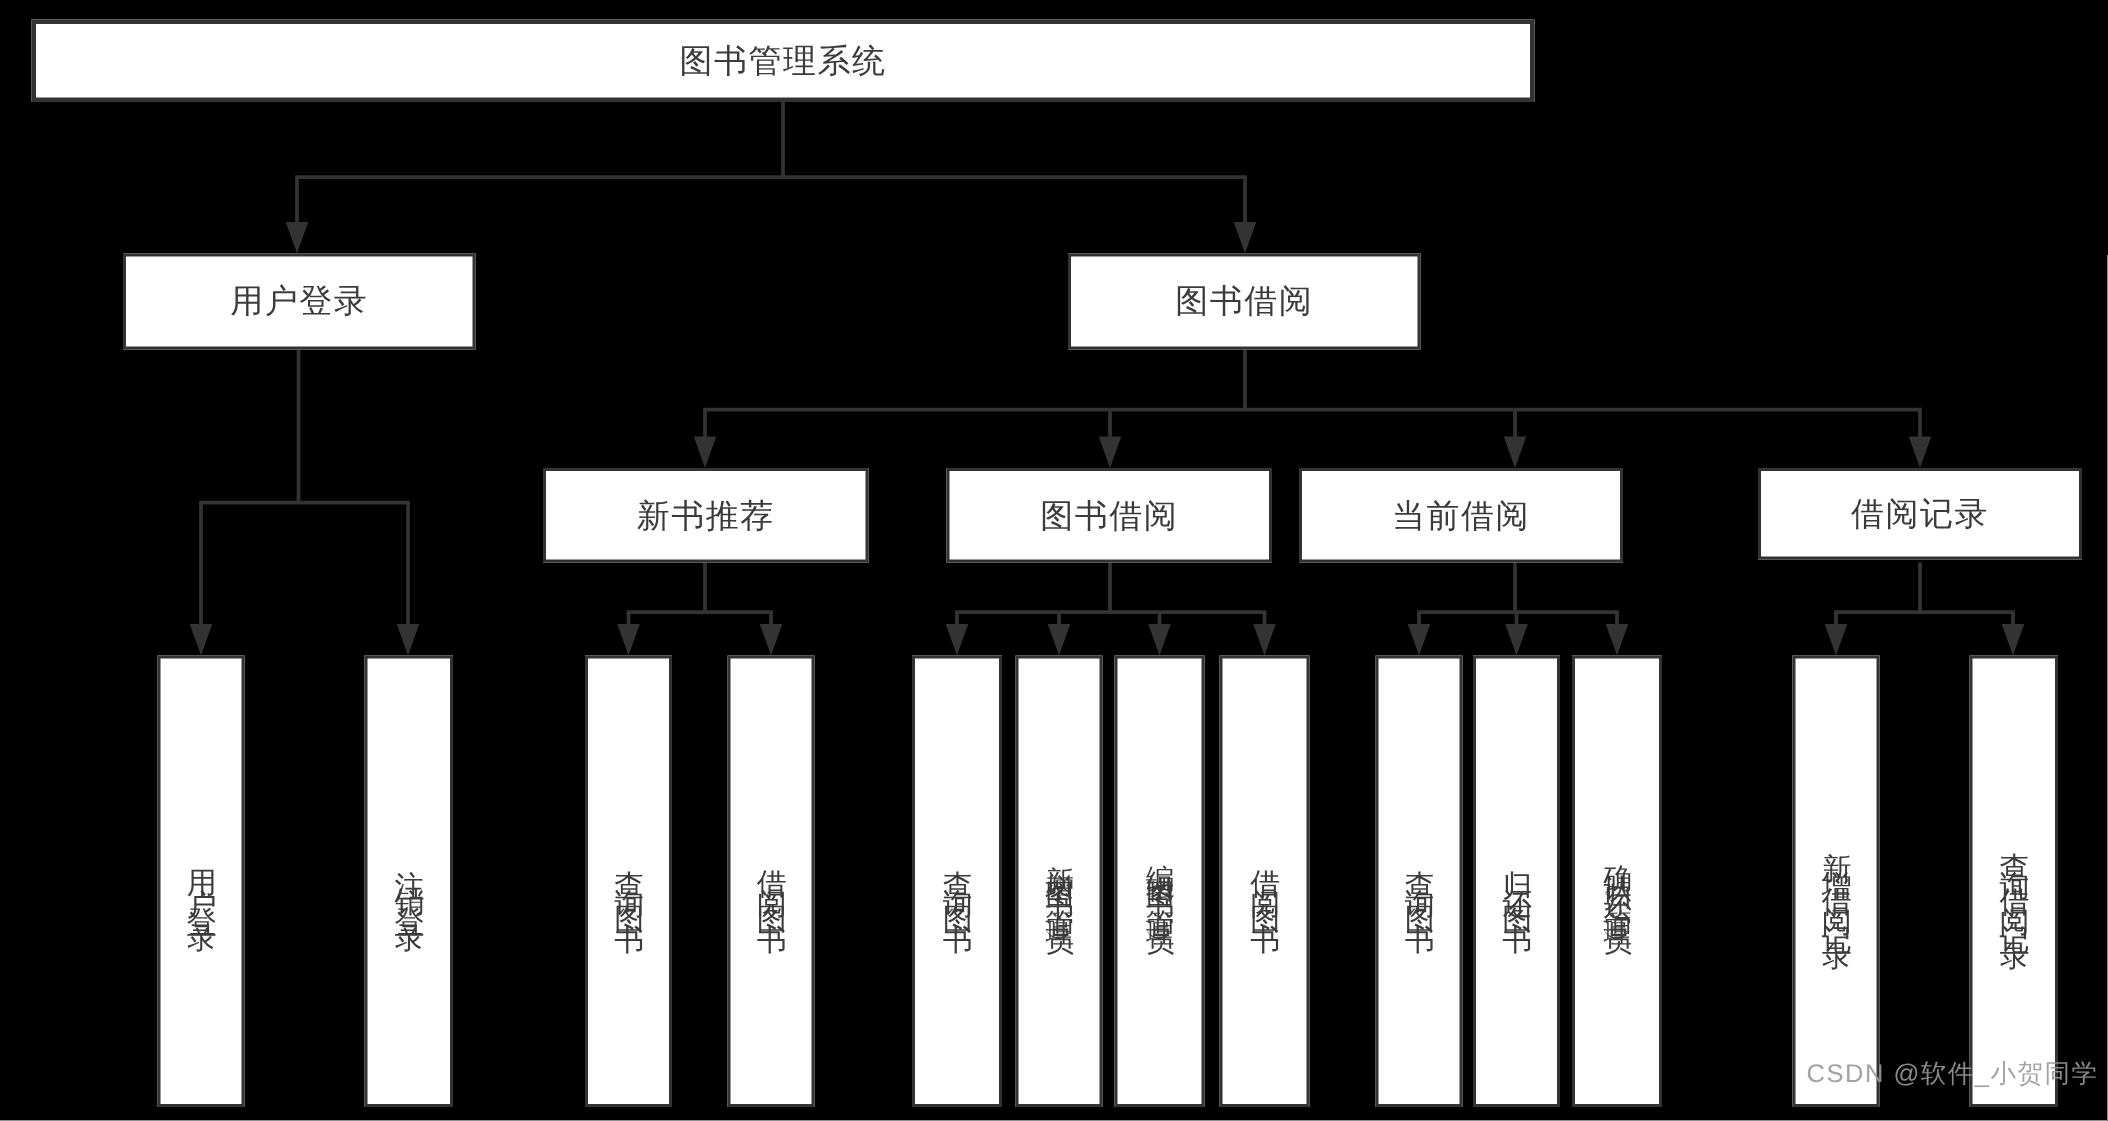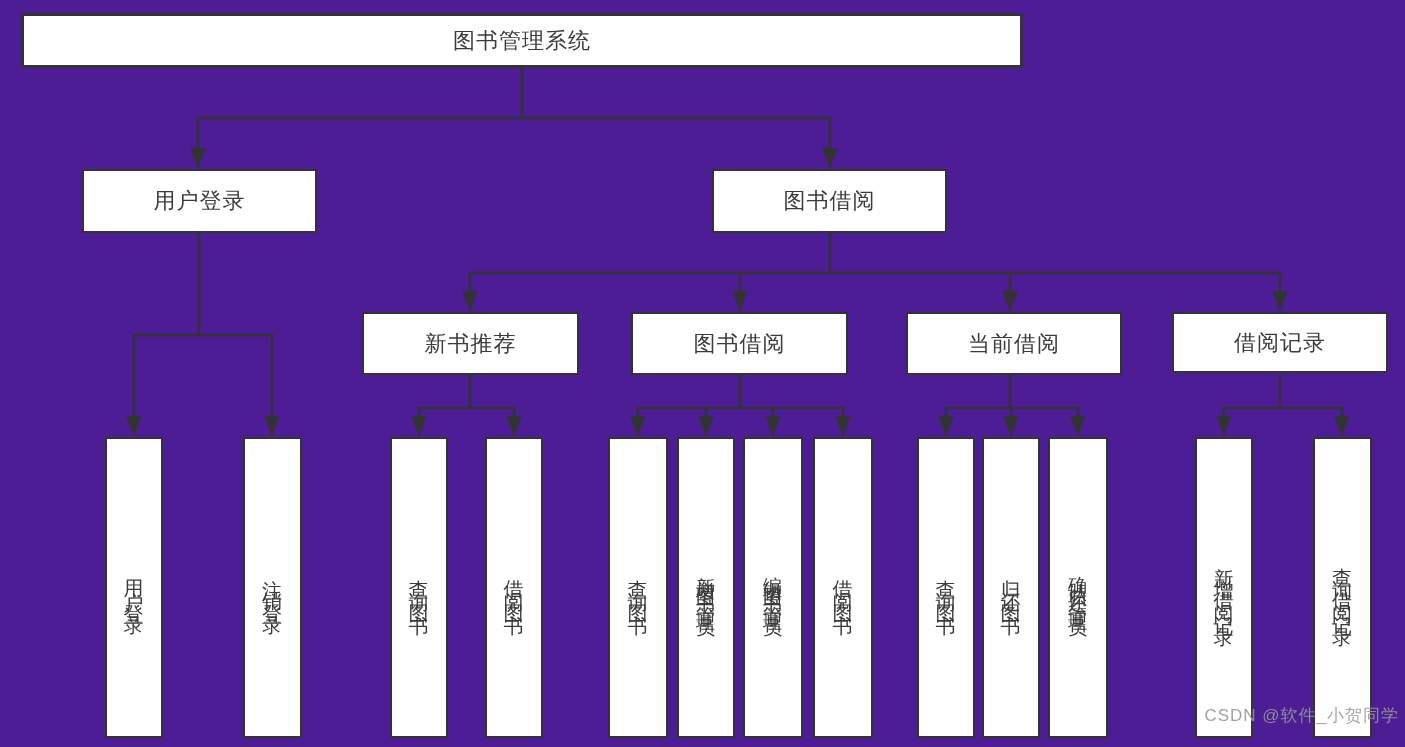--- a/index.html
+++ b/index.html
@@ -5,21 +5,21 @@
   html, body {
     margin: 0;
     padding: 0;
     background: #ffffff;
     font-family: "Liberation Sans", "DejaVu Sans", sans-serif;
   }
   .canvas {
     position: relative;
     width: 1405px;
     height: 747px;
-    background: #4c1d95;
+    background: #000000;
     overflow: hidden;
   }
   .connectors {
     position: absolute;
     left: 0; top: 0;
     width: 1405px;
     height: 747px;
     pointer-events: none;
   }
   .box {
@@ -123,21 +123,21 @@
       <polygon points="1334.5,416 1349.5,416 1342,437" fill="#333333"></polygon>
     </svg>
 
   <div class="box root" style="left:21px;top:13px;width:1002px;height:55px">图书管理系统</div>
 
   <div class="box" style="left:82px;top:169px;width:235px;height:64px">用户登录</div>
   <div class="box" style="left:712px;top:169px;width:235px;height:64px">图书借阅</div>
 
   <div class="box" style="left:631px;top:312px;width:217px;height:63px">图书借阅</div>
   <div class="box" style="left:362px;top:312px;width:217px;height:63px">新书推荐</div>
-  <div class="box" style="left:906px;top:312px;width:216px;height:63px">当前借阅</div>
+  <div class="box" style="left:866px;top:312px;width:216px;height:63px">当前借阅</div>
   <div class="box" style="left:1172px;top:312px;width:216px;height:61px">借阅记录</div>
 
   <div class="box vert" style="left:105px;top:437px;width:58px;height:301px">用户登录</div>
   <div class="box vert" style="left:243px;top:437px;width:59px;height:301px">注销登录</div>
 
   <div class="box vert" style="left:390px;top:437px;width:58px;height:301px">查询图书</div>
   <div class="box vert" style="left:485px;top:437px;width:58px;height:301px">借阅图书</div>
 
   <div class="box vert" style="left:608px;top:437px;width:60px;height:301px">查询图书</div>
   <div class="box vert long" style="left:677px;top:437px;width:58px;height:301px">新增图书（管理员）</div>

